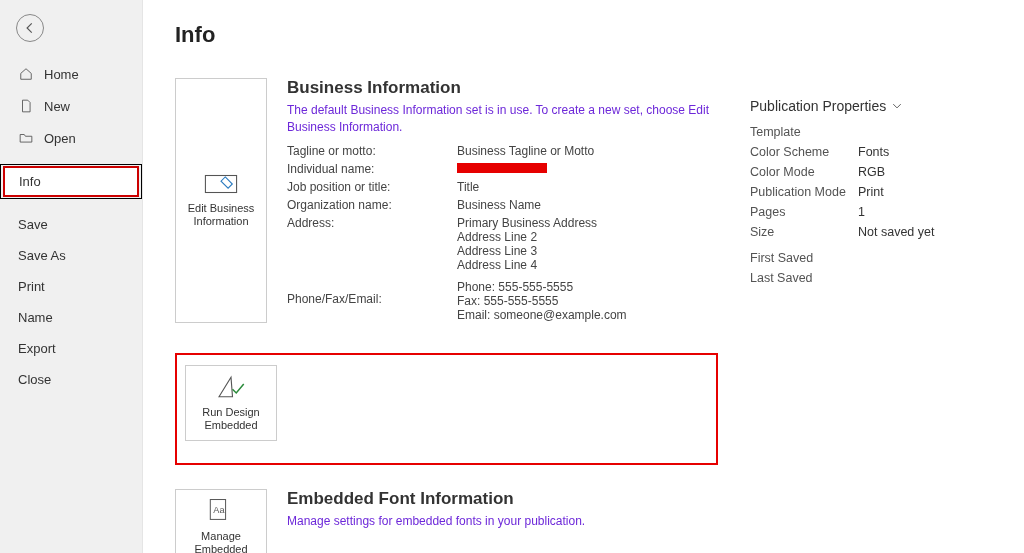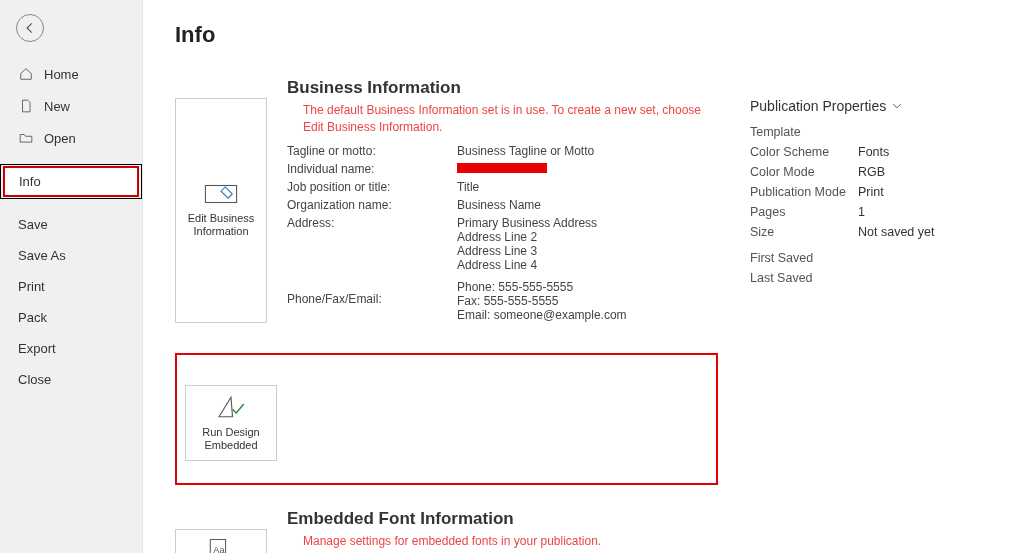--- a/index.html
+++ b/index.html
@@ -85,35 +85,33 @@
       flex-direction: column;
       align-items: center;
       justify-content: center;
       gap: 4px;
       padding: 8px 4px;
       cursor: pointer;
       text-align: center;
       font-size: 11px;
       line-height: 1.2;
       color: #333;
-      margin-top: 20px;
     }
     .big-btn svg { margin-bottom: 2px; }
     .sec-title {
       font-size: 17px;
       font-weight: 600;
       color: #333;
       margin-bottom: 4px;
     }
     .sec-desc {
       font-size: 12px;
-      color: #ef4444;
+      color: #6d28d9;
       line-height: 1.45;
       margin-bottom: 6px;
-      margin-left: 16px;
     }
     .info-grid {
       display: grid;
       grid-template-columns: 170px 1fr;
       row-gap: 2px;
       font-size: 12px;
       color: #444;
     }
     .info-label { padding: 1px 0; }
     .info-value { padding: 1px 0; }
@@ -191,21 +189,21 @@
   <div class="nav-item">
     <span>Save</span>
   </div>
   <div class="nav-item">
     <span>Save As</span>
   </div>
   <div class="nav-item">
     <span>Print</span>
   </div>
   <div class="nav-item">
-    <span>Pack</span>
+    <span>Name</span>
   </div>
   <div class="nav-item">
     <span>Export</span>
   </div>
   <div class="nav-item">
     <span>Close</span>
   </div>
 </div>
 
 <div class="main">

